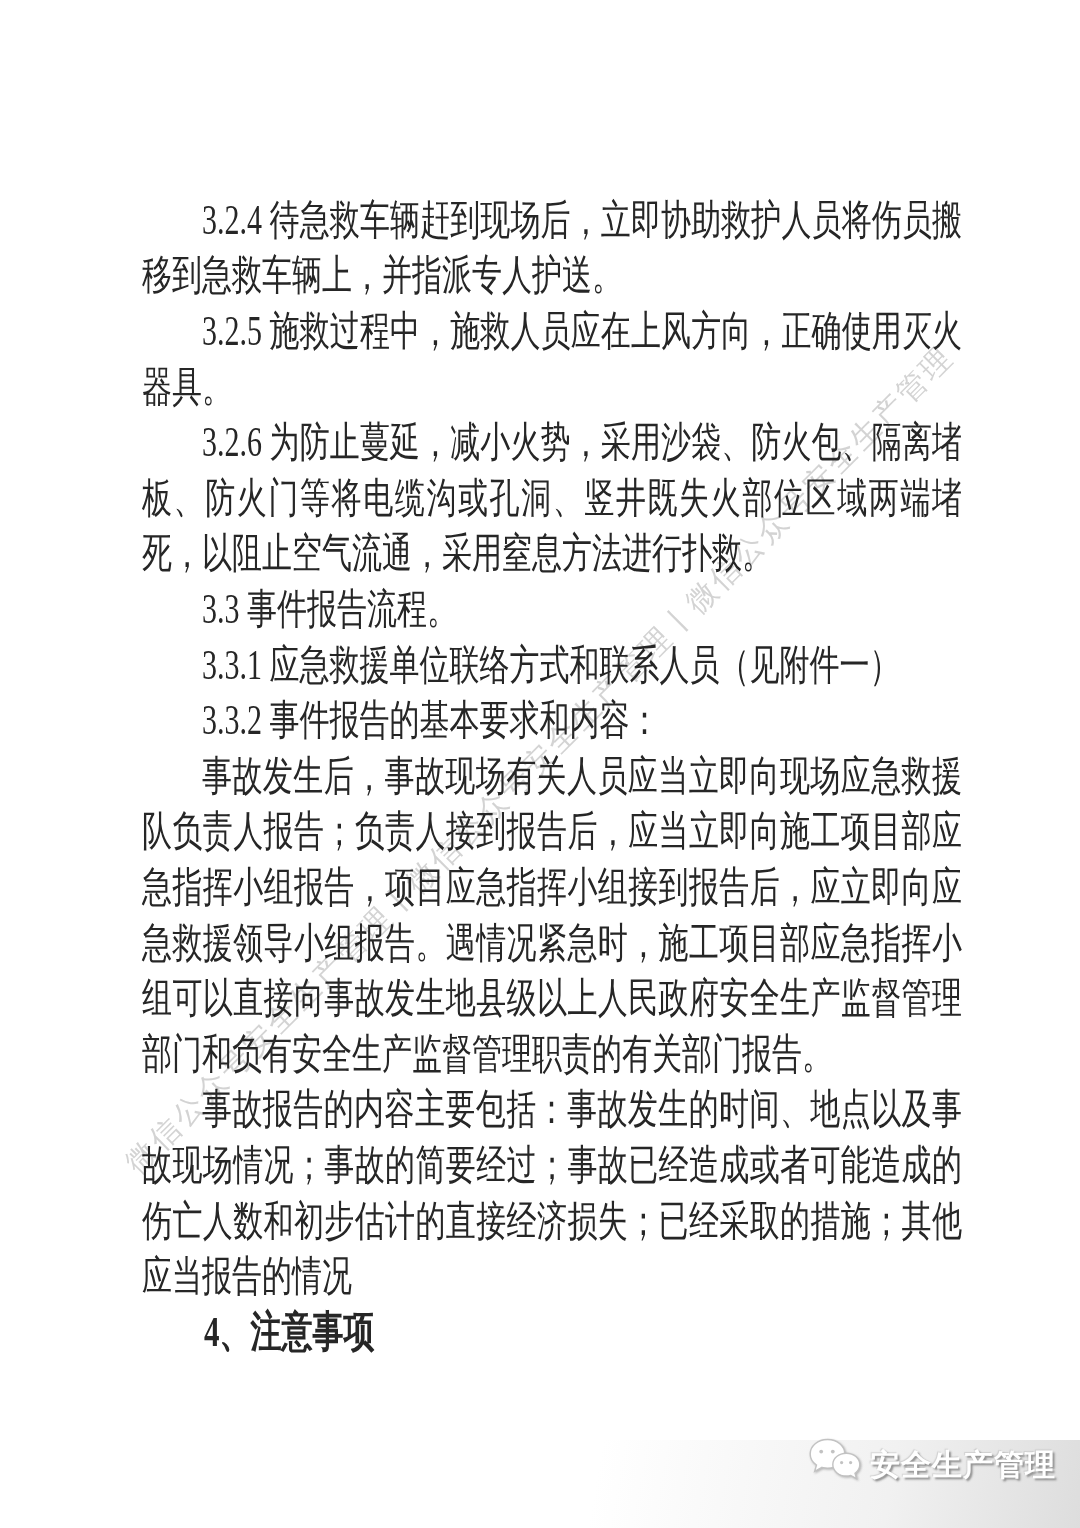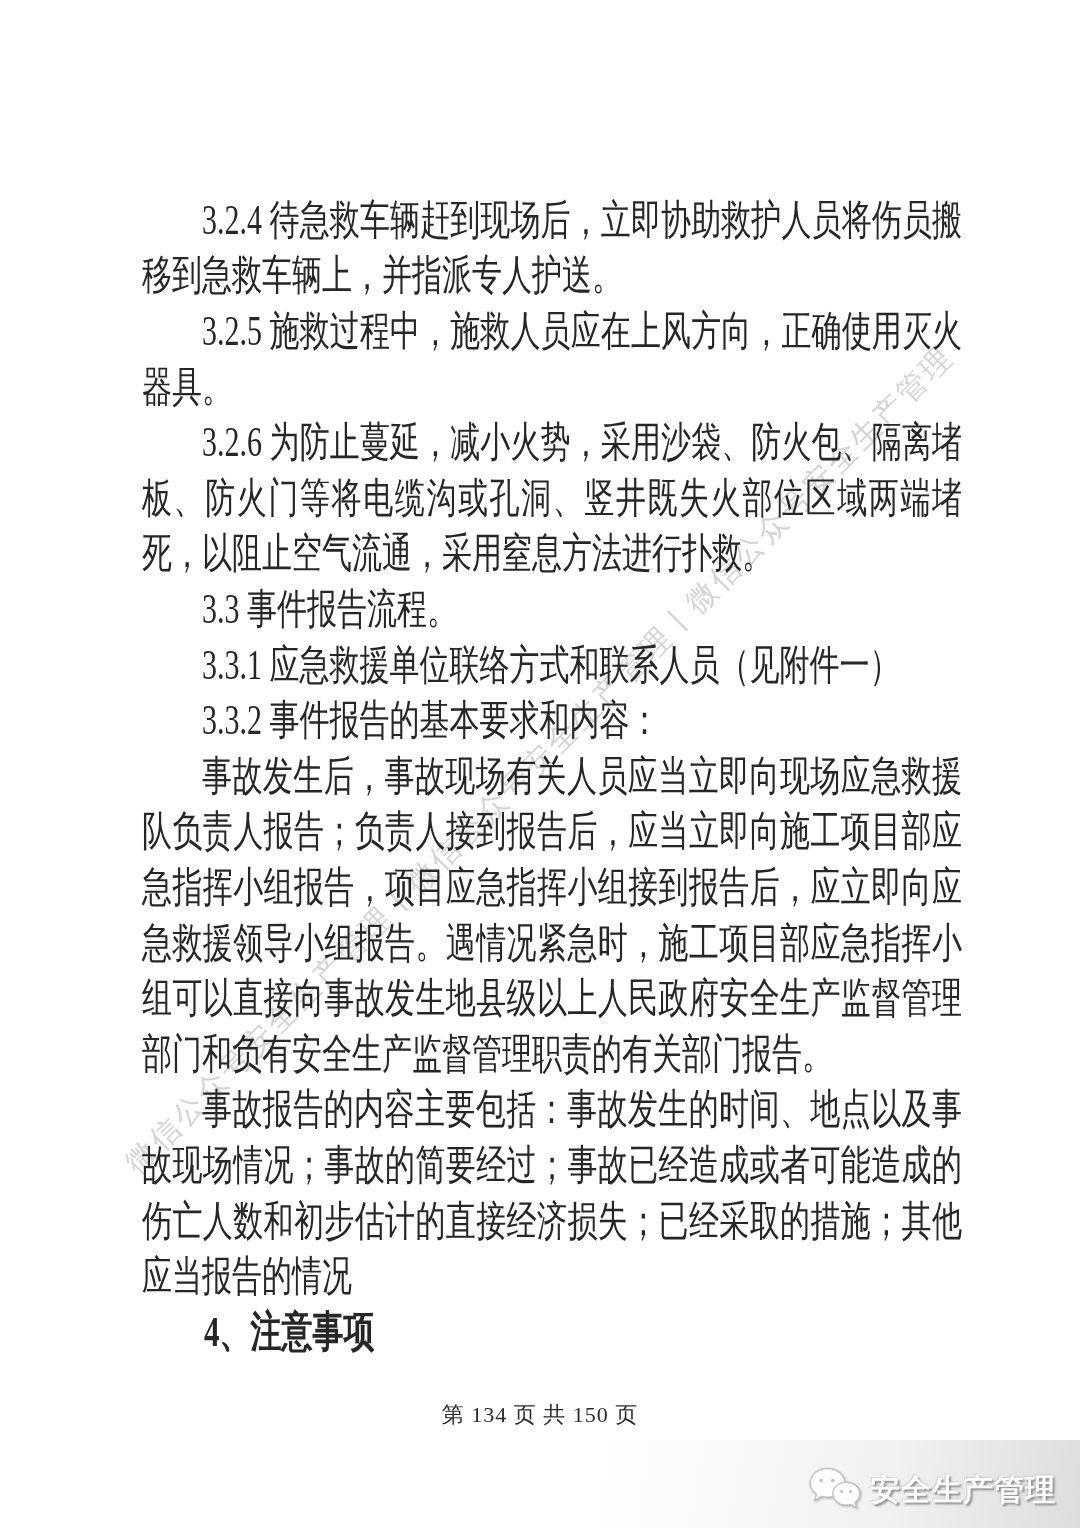--- a/index.html
+++ b/index.html
@@ -37,22 +37,22 @@
   
   .banner-strip{
     position:absolute;left:0;top:1440px;width:1080px;height:88px;
     background:linear-gradient(100deg,
       rgba(255,255,255,0) 55%,
       rgba(224,224,224,.45) 82%,
       rgba(203,203,203,.65) 100%);
     z-index:0;
   }
   .banner{
-    position:absolute;top:1462px;right:24px;height:56px;
-    display:flex;align-items:center;gap:9px;z-index:2;
+    position:absolute;top:1430px;right:24px;height:56px;
+    display:flex;align-items:flex-end;gap:9px;z-index:2;
   }
   .banner .logo{
     width:54px;height:50px;display:block;
     filter:drop-shadow(1.5px 1.5px 1px rgba(145,145,145,.65));
   }
   .banner .title{
     font-family:"Liberation Sans","DejaVu Sans",sans-serif;
     font-size:30px;font-weight:700;letter-spacing:1px;
     color:#ffffff;
     text-shadow:2px 2px 2px rgba(140,140,140,.95),
@@ -71,21 +71,20 @@
     <p>3.2.5 施救过程中，施救人员应在上风方向，正确使用灭火器具。</p>
     <p>3.2.6 为防止蔓延，减小火势，采用沙袋、防火包、隔离堵板、防火门等将电缆沟或孔洞、竖井既失火部位区域两端堵死，以阻止空气流通，采用窒息方法进行扑救。</p>
     <p>3.3 事件报告流程。</p>
     <p>3.3.1 应急救援单位联络方式和联系人员（见附件一）</p>
     <p>3.3.2 事件报告的基本要求和内容：</p>
     <p>事故发生后，事故现场有关人员应当立即向现场应急救援队负责人报告；负责人接到报告后，应当立即向施工项目部应急指挥小组报告，项目应急指挥小组接到报告后，应立即向应急救援领导小组报告。遇情况紧急时，施工项目部应急指挥小组可以直接向事故发生地县级以上人民政府安全生产监督管理部门和负有安全生产监督管理职责的有关部门报告。</p>
     <p>事故报告的内容主要包括：事故发生的时间、地点以及事故现场情况；事故的简要经过；事故已经造成或者可能造成的伤亡人数和初步估计的直接经济损失；已经采取的措施；其他应当报告的情况</p>
     <p class="heading">4、注意事项</p>
   </div>
 
-  <div class="footer">第 134 页 共 150 页</div>
 
   <div class="banner-strip"></div>
 
   <div class="banner">
     <svg class="logo" viewBox="0 0 54 50" xmlns="http://www.w3.org/2000/svg">
       <g fill="#ffffff" stroke="#c2c2c2" stroke-width="1.4">
         <path d="M20.5 3.5 C10.8 3.5 3.2 9.9 3.2 17.9 c0 4.5 2.5 8.5 6.3 11.1 L7.7 35.3 l7.3-4 c1.8.5 3.6.8 5.5.8 9.7 0 17.3-6.4 17.3-14.2 C37.8 9.9 30.2 3.5 20.5 3.5 Z"></path>
         <path d="M39.3 17.2 c-7.5 0-13.5 5.1-13.5 11.4 0 6.3 6 11.4 13.5 11.4 1.5 0 3-.2 4.4-.6 l5.8 3.2 -1.5-5.2 c2.9-2.1 4.8-5.3 4.8-8.8 0-6.3-6-11.4-13.5-11.4 Z"></path>
       </g>
       <g fill="#c2c2c2" stroke="none">

